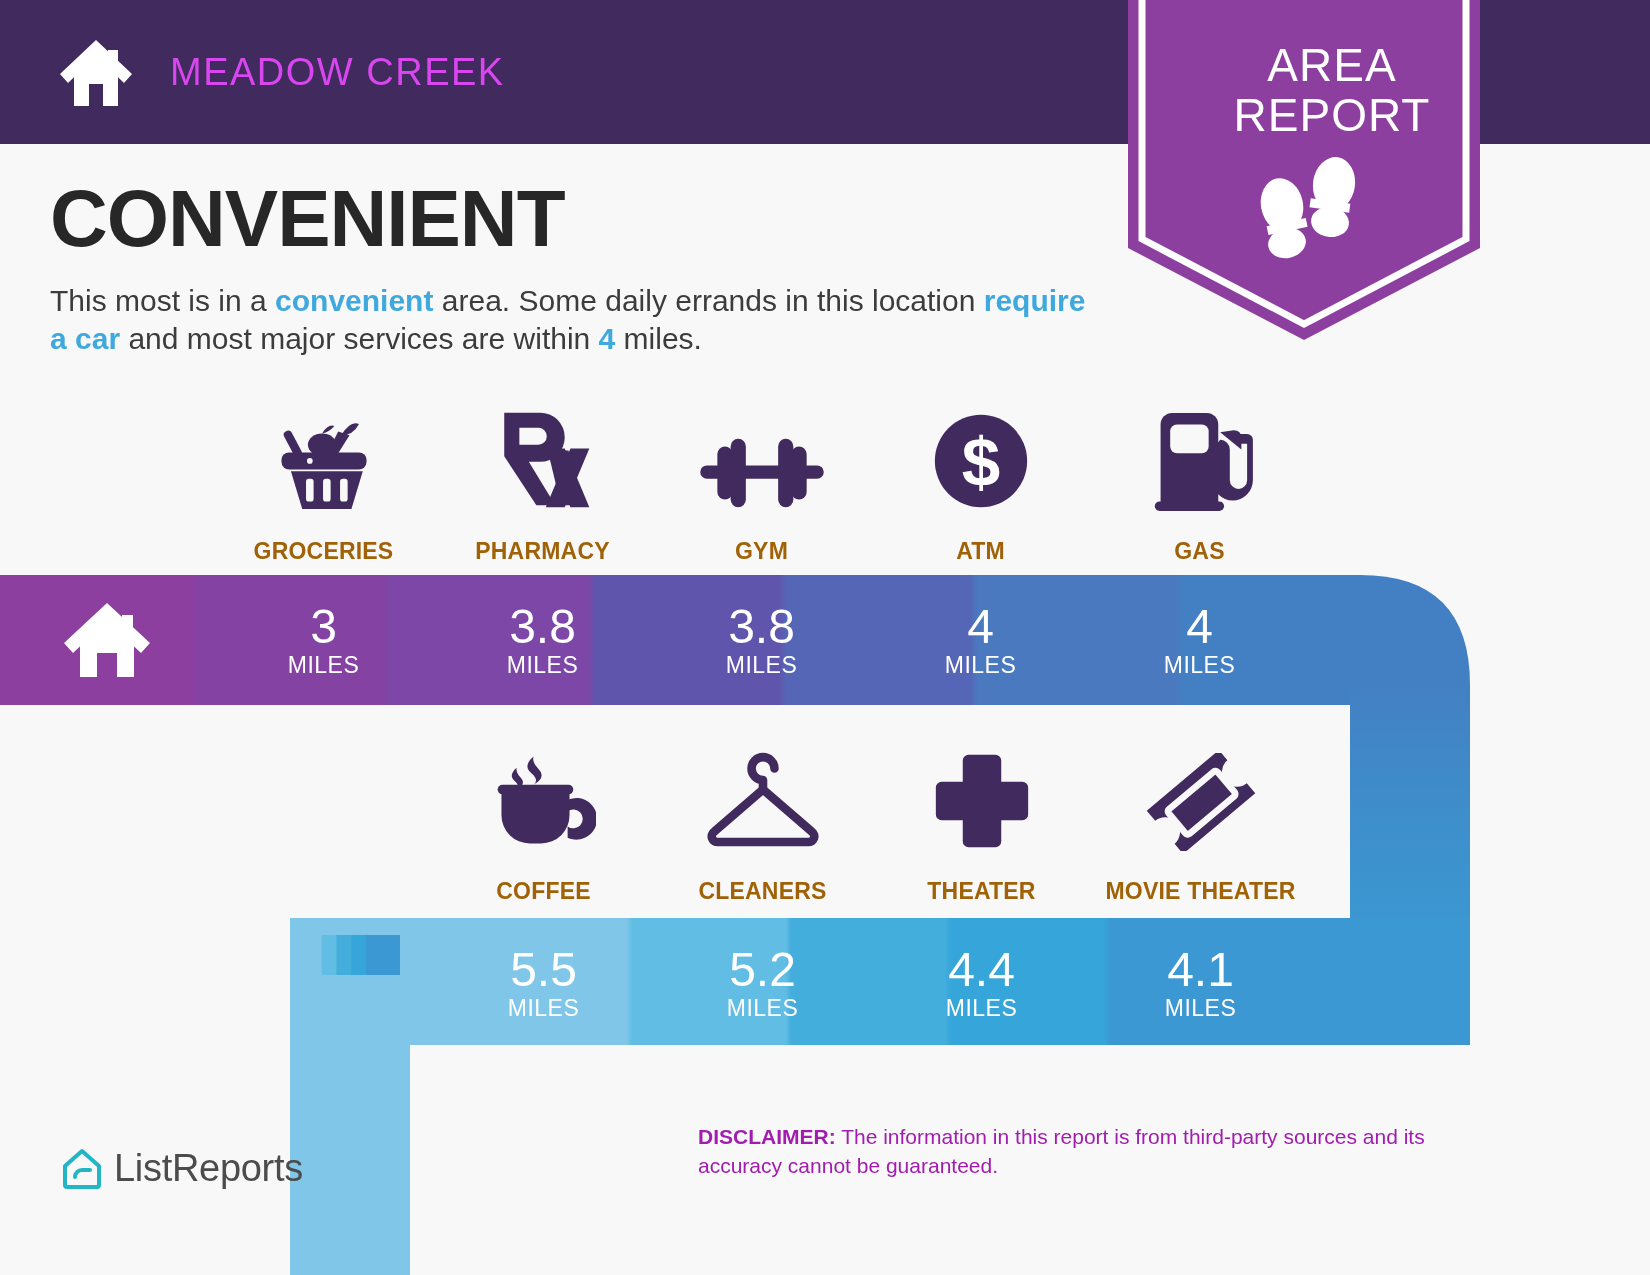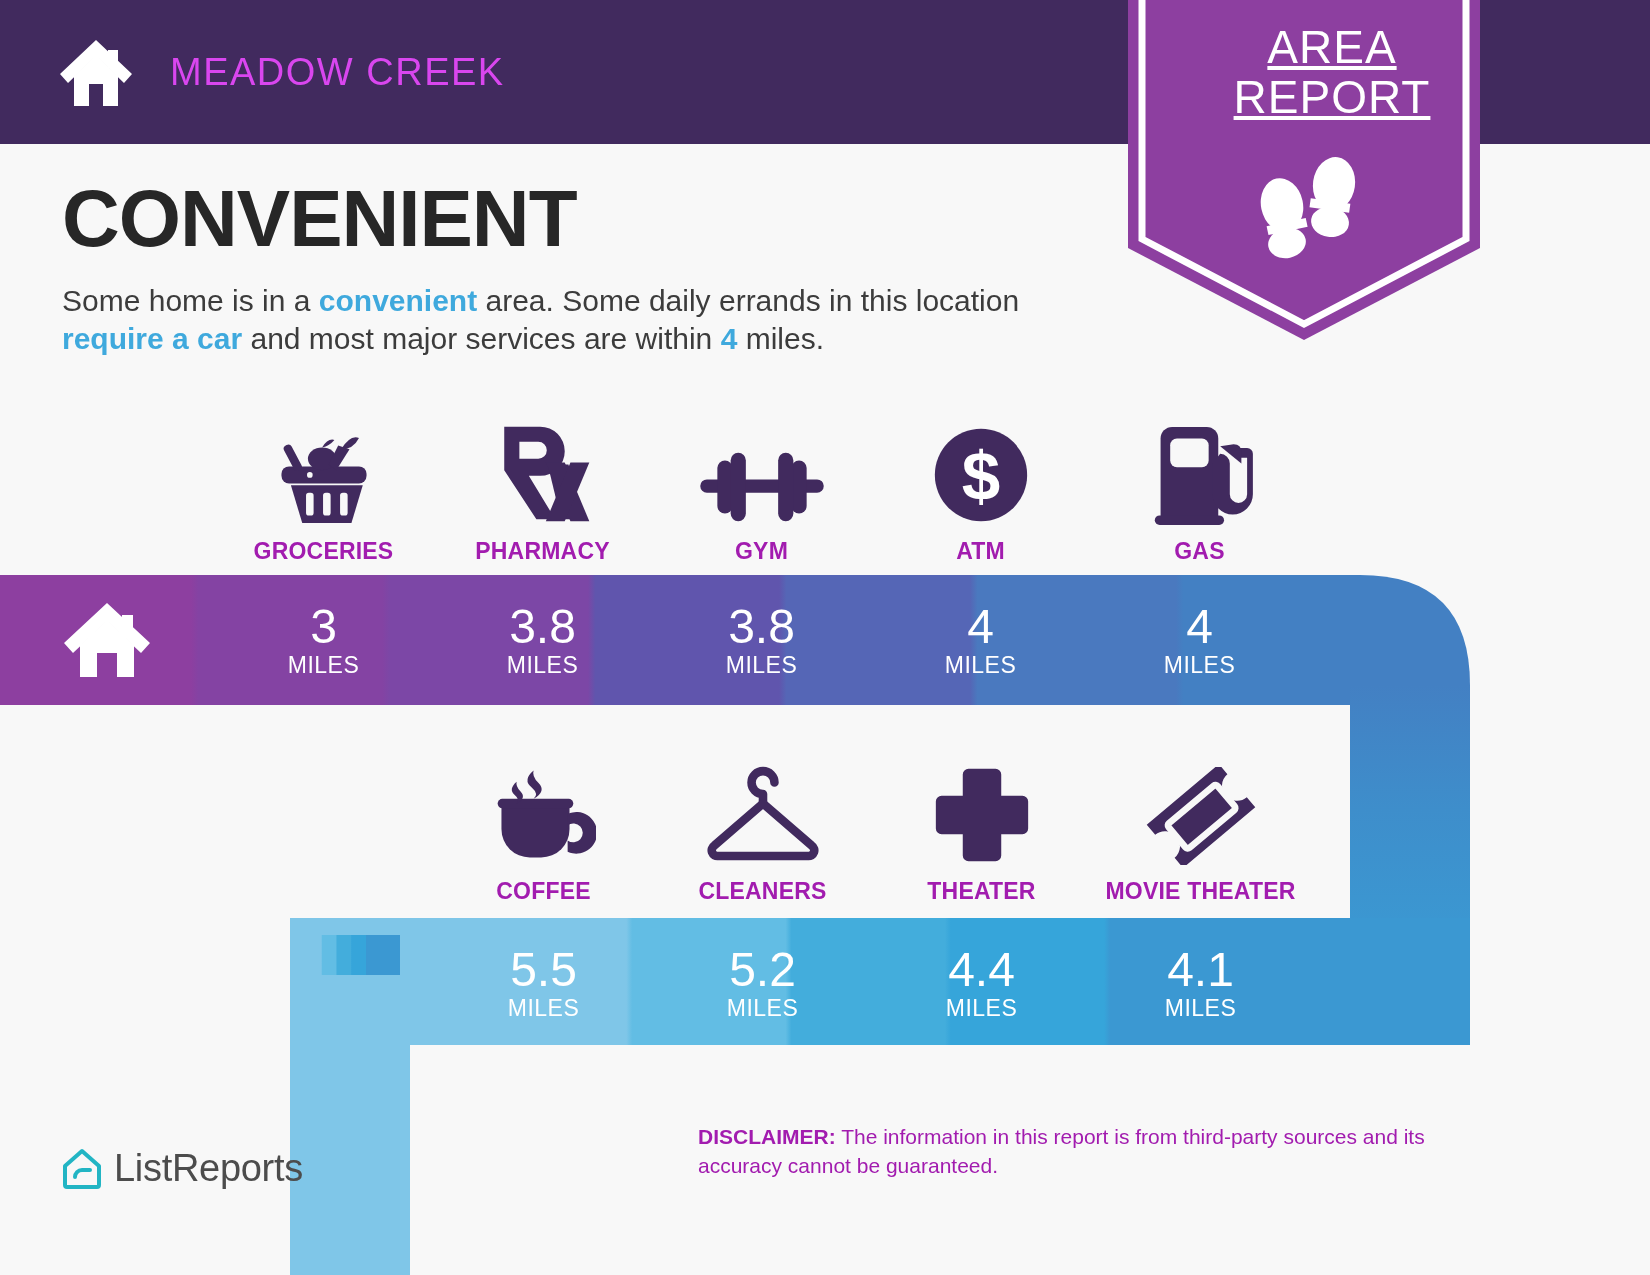--- a/index.html
+++ b/index.html
@@ -45,35 +45,34 @@
   
   .badge {
     position: absolute;
     left: 1128px; top: 0;
     width: 352px; height: 340px;
     z-index: 6;
   }
   .badge svg { display:block; }
   .badge-text {
     position: absolute;
-    left: 0; top: 22px;
+    left: 0; top: 40px;
     width: 408px;
     text-align: center;
     color: #ffffff;
     font-size: 46px;
     line-height: 50px;
     font-weight: 400;
     letter-spacing: 1px;
-    text-decoration: underline;
   }
 
   
   .hero {
     position: absolute;
-    left: 62px; top: 178px;
+    left: 50px; top: 178px;
     width: 1050px;
   }
   .hero h1 {
     margin: 0;
     font-size: 80px;
     line-height: 82px;
     font-weight: 700;
     color: #272727;
     letter-spacing: -1px;
   }
@@ -117,24 +116,24 @@
     justify-content: flex-end;
   }
   .cell-icon .glyph {
     height: 100px;
     display: flex;
     align-items: flex-end;
     justify-content: center;
   }
   .cell-icon .glyph svg { display: block; }
   .cell-icon .cap {
-    margin-top: 13px;
+    margin-top: 27px;
     font-size: 23px;
     font-weight: 700;
-    color: #a21caf;
+    color: #a16207;
     letter-spacing: 0.2px;
     white-space: nowrap;
     text-align: center;
   }
 
   .row1-vals {
     position: absolute;
     left: 214px; top: 575px;
     width: 1096px; height: 130px;
     display: flex;
@@ -237,21 +236,21 @@
       </g>
     </svg>
     <div class="badge-text">
       <div>AREA</div>
       <div>REPORT</div>
     </div>
   </div>
 
   <div class="hero">
     <h1>CONVENIENT</h1>
-    <p><span>Some home is in a </span><span class="hl">convenient</span><span> area. Some daily errands in this location </span><span class="hl">require a car</span><span> and most major services are within </span><span class="hl">4</span><span> miles.</span></p>
+    <p><span>This most is in a </span><span class="hl">convenient</span><span> area. Some daily errands in this location </span><span class="hl">require a car</span><span> and most major services are within </span><span class="hl">4</span><span> miles.</span></p>
   </div>
 
   <div class="snake">
     <svg viewBox="0 0 1650 700" width="1650" height="700" aria-hidden="true">
       <defs>
         <linearGradient id="gradTop" x1="0" y1="0" x2="1" y2="0">
           <stop offset="0.00" stop-color="#8d3fa0"></stop>
           <stop offset="0.13" stop-color="#8d3fa0"></stop>
           <stop offset="0.135" stop-color="#8443a3"></stop>
           <stop offset="0.26" stop-color="#8443a3"></stop>

